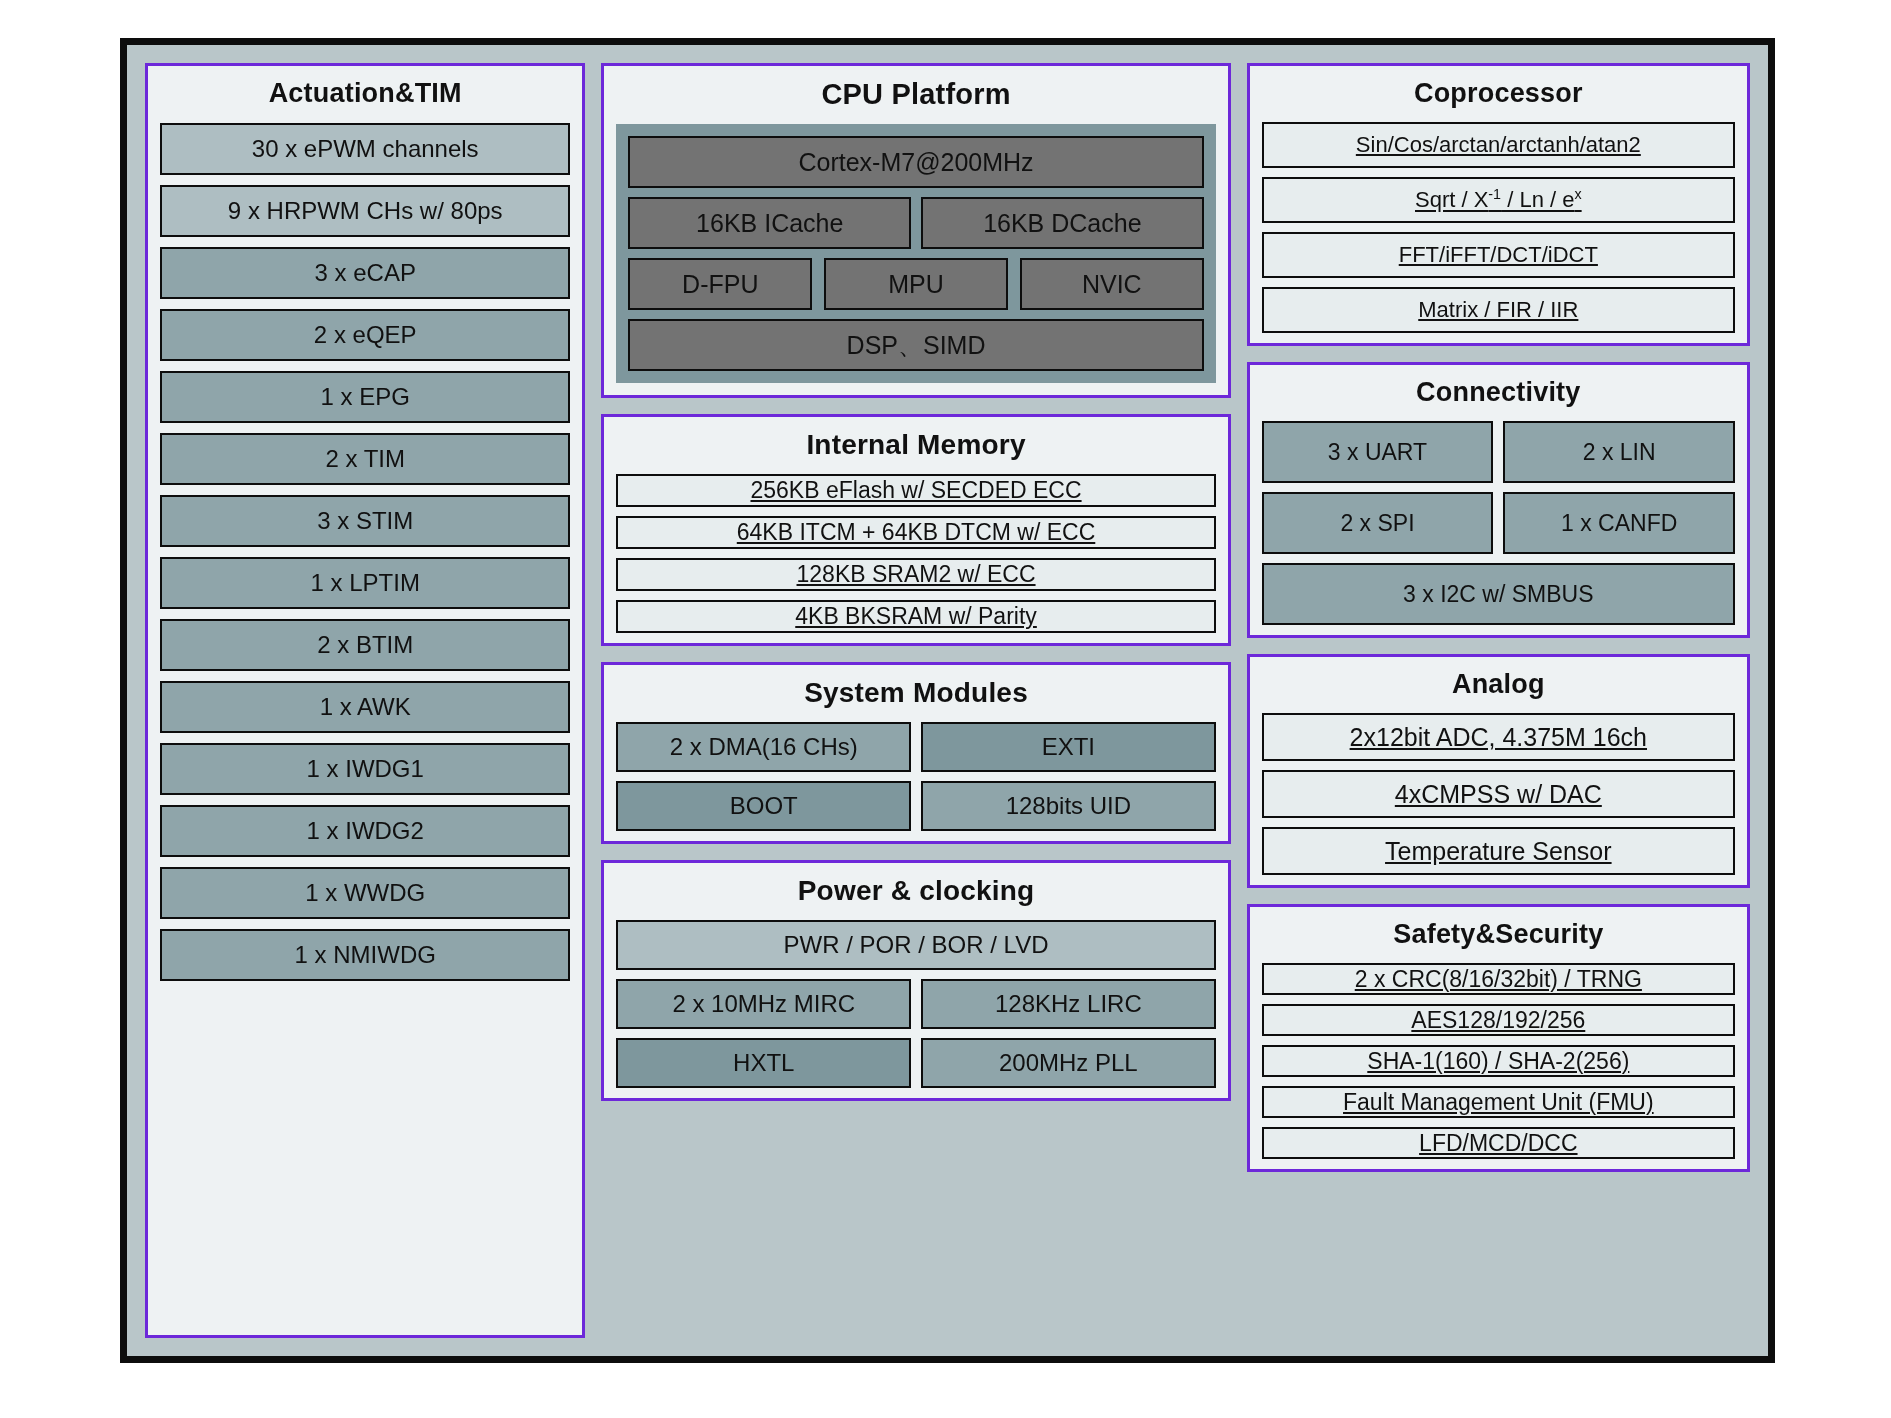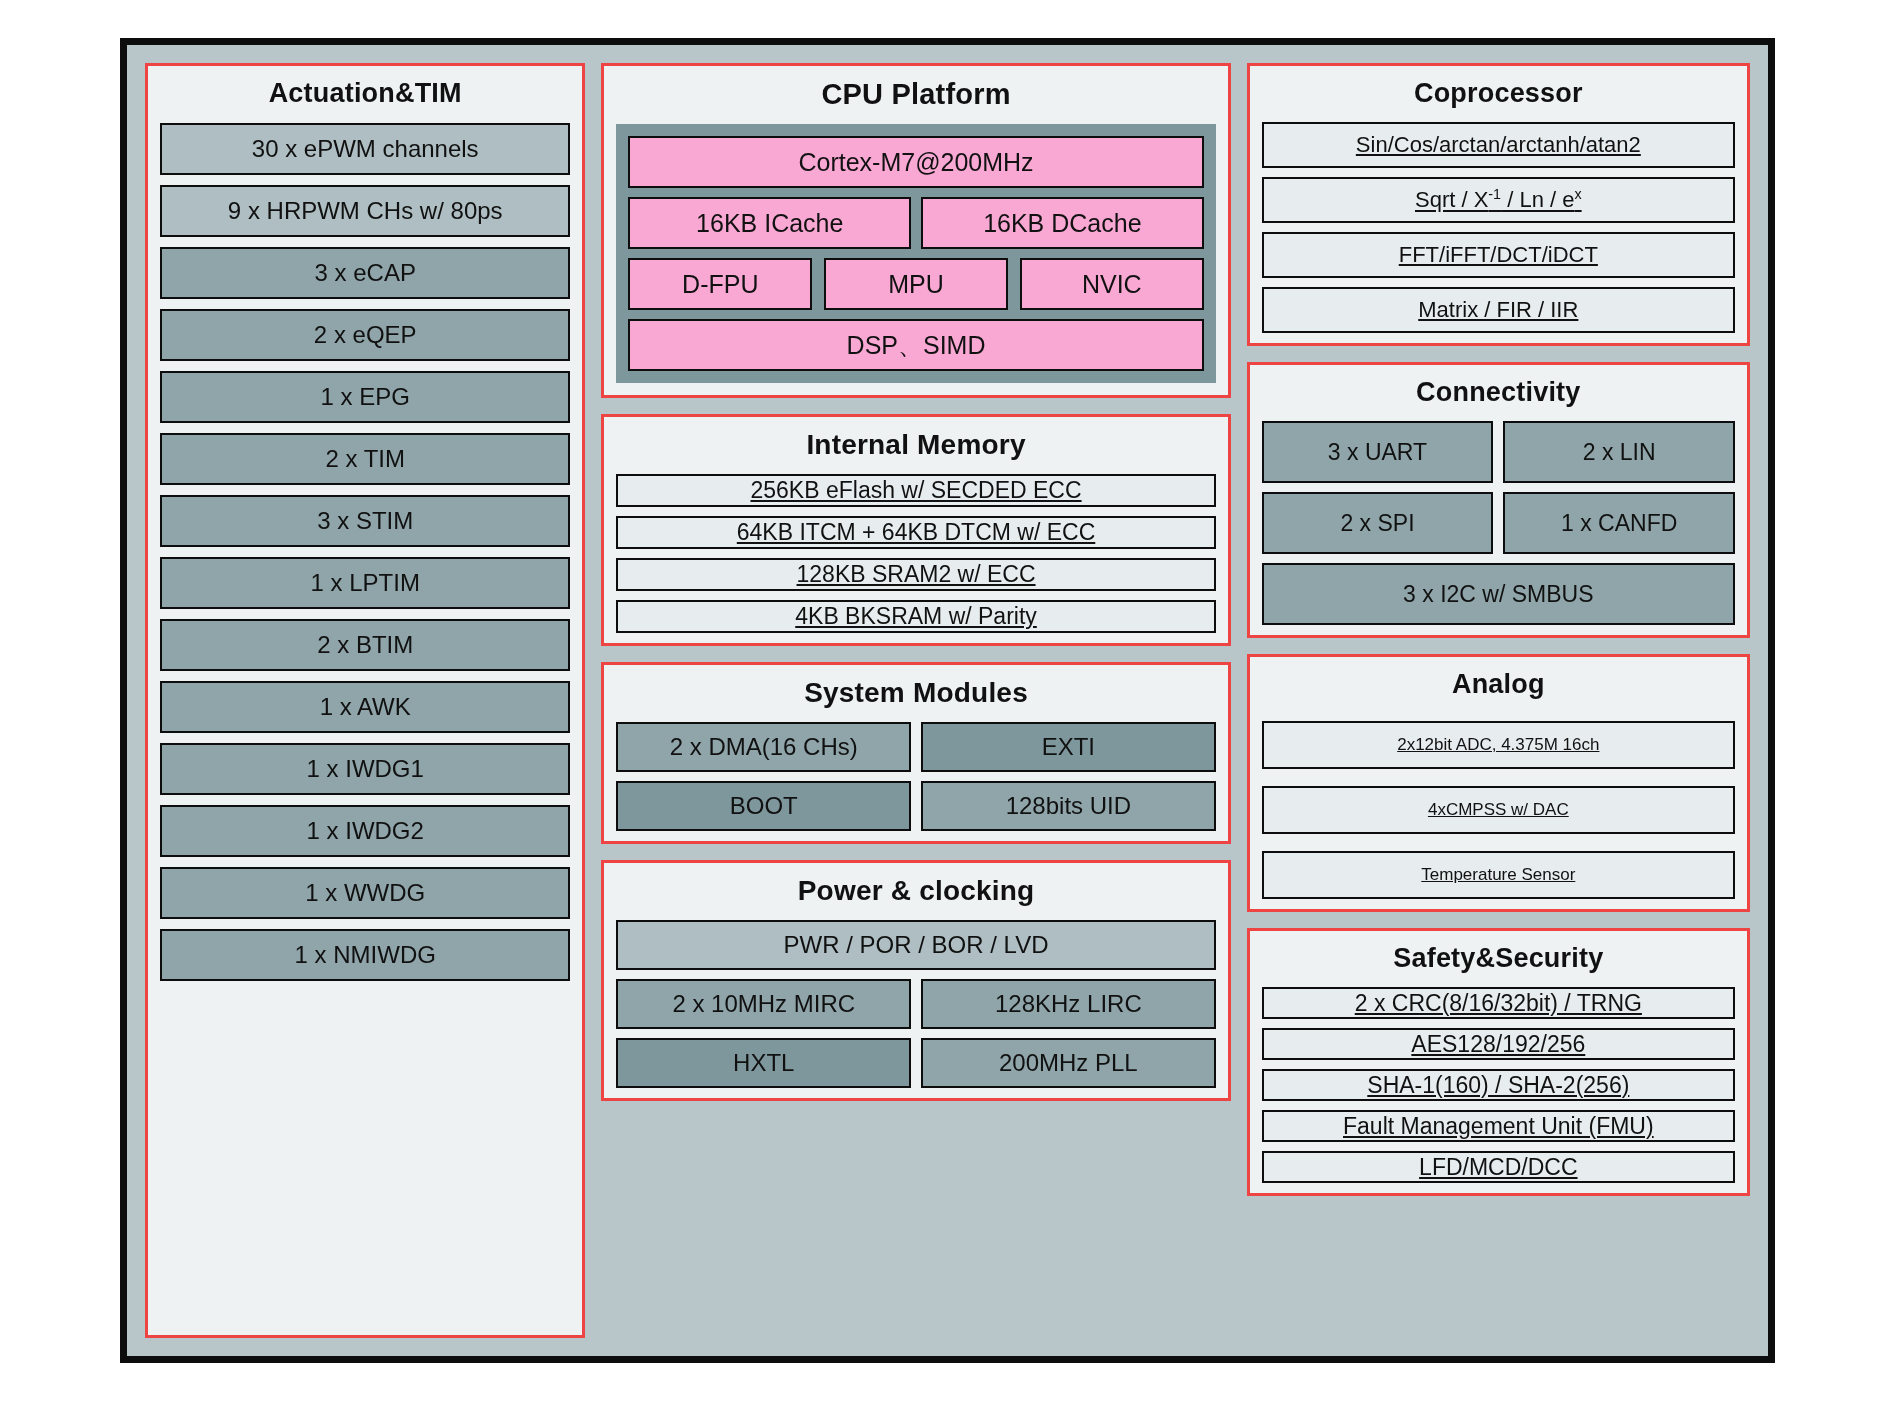--- a/index.html
+++ b/index.html
@@ -29,21 +29,21 @@
   .col {
     display: flex;
     flex-direction: column;
     gap: 16px;
   }
   .col-left { width: 448px; }
   .col-mid  { width: 640px; }
   .col-right { width: 512px; }
 
   .panel {
-    border: 3px solid #ef4444;
+    border: 3px solid #6d28d9;
     background: #eef2f3;
     box-sizing: border-box;
     padding: 10px 12px;
     display: flex;
     flex-direction: column;
     gap: 9px;
   }
   .panel-title {
     text-align: center;
     font-size: 27px;
@@ -86,40 +86,40 @@
   
   #cpu-platform { padding-bottom: 12px; }
   .cpu-inner {
     border: 5px solid #7e979d;
     background: #7e979d;
     padding: 7px;
     display: flex;
     flex-direction: column;
     gap: 9px;
   }
-  .cpu-inner .cell { height: 52px; font-size: 25px; background: #f9a8d4; }
+  .cpu-inner .cell { height: 52px; font-size: 25px; background: #737373; }
   #cpu-title { font-size: 29px; }
 
   #internal-memory .cell { height: 33px; font-size: 23px; }
   #internal-memory .panel-title { font-size: 28px; }
 
   #swd { height: 52px; font-size: 24px; }
 
   #system-modules .cell { height: 50px; font-size: 24px; }
   #system-modules .panel-title { font-size: 28px; }
 
   #power .cell { height: 50px; font-size: 24px; }
   #power .panel-title { font-size: 28px; }
 
   
   #coprocessor .cell { height: 46px; font-size: 22px; }
   #coprocessor .panel-title { font-size: 27px; }
   #connectivity .cell { height: 62px; font-size: 23px; }
   #connectivity .panel-title { font-size: 27px; }
-  #analog .cell { height: 48px; font-size: 17px; margin-top: 8px; }
+  #analog .cell { height: 48px; font-size: 25px; }
   #analog .panel-title { font-size: 27px; }
   #safety .cell { height: 32px; font-size: 23px; }
   #safety .panel-title { font-size: 27px; }
 
   sup { font-size: 0.65em; vertical-align: super; }
   .supwrap { white-space: nowrap; }
 </style>
 </head>
 <body>
 

